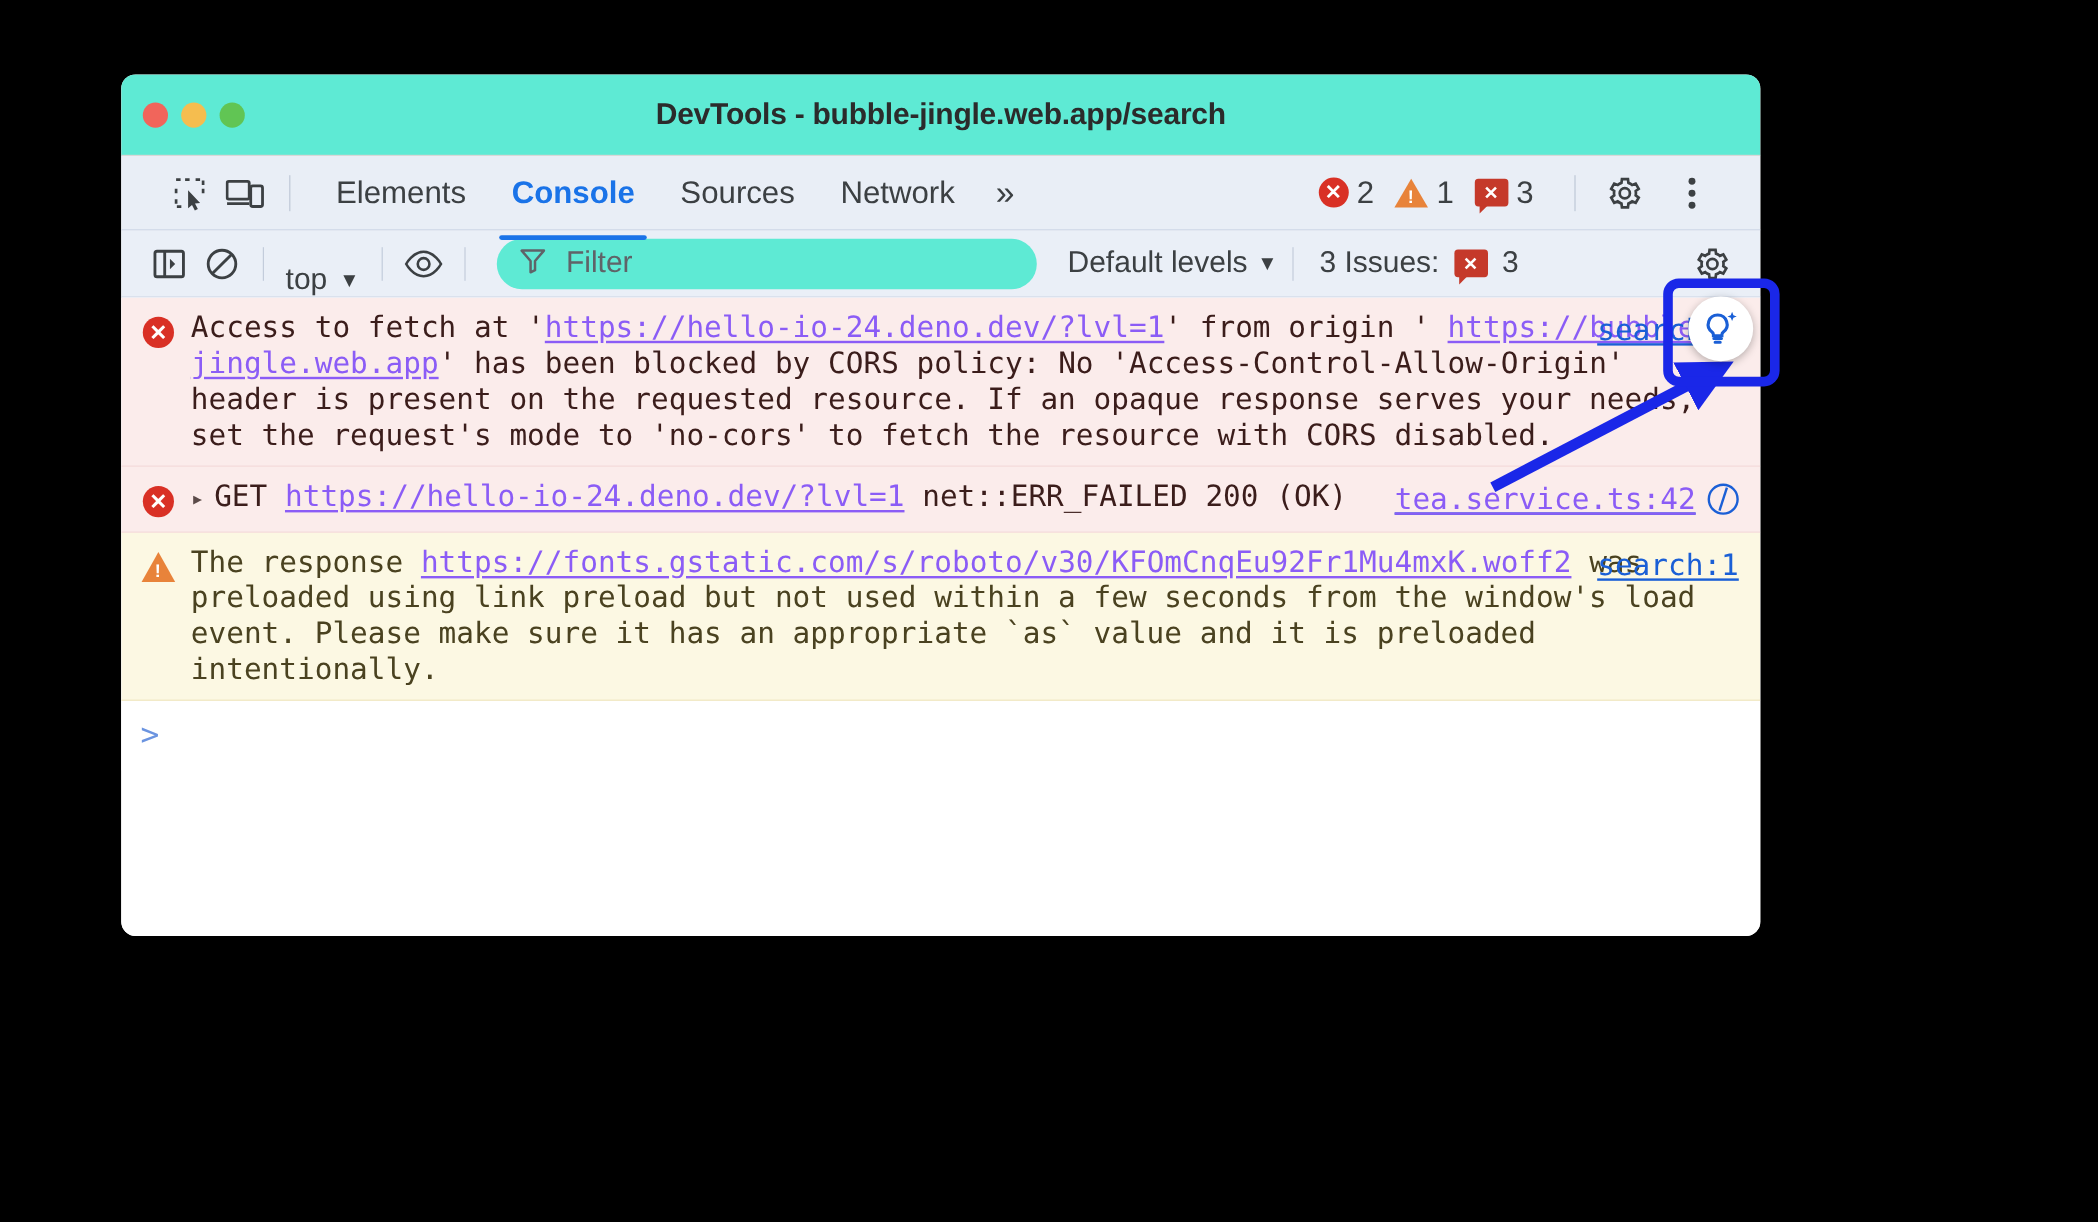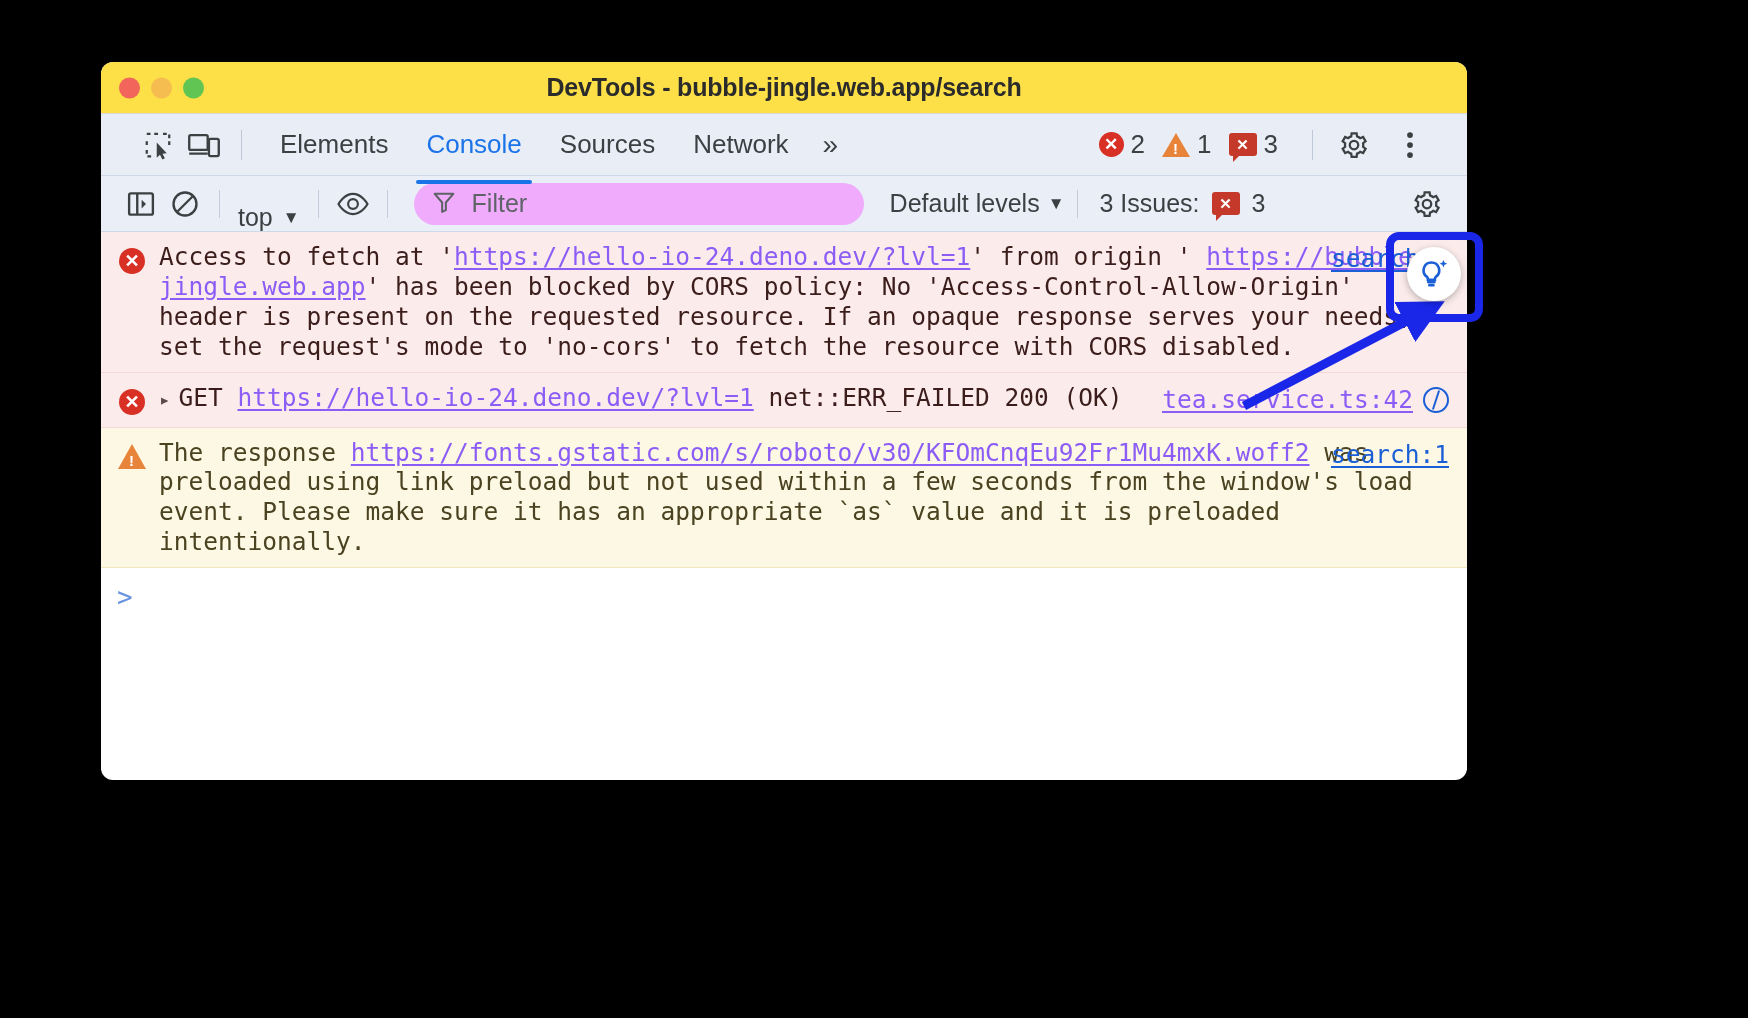--- a/index.html
+++ b/index.html
@@ -23,22 +23,22 @@
     width: 1366px; height: 718px;
     background: #ffffff;
     border-radius: 12px;
     overflow: hidden;
     box-shadow: 0 4px 24px rgba(0,0,0,0.35);
   }
 
   
   .titlebar {
     position: relative;
-    height: 52px;
-    background: #fde047;
+    height: 68px;
+    background: #5eead4;
     border-bottom: 1px solid #d9d8d7;
     display: flex;
     align-items: center;
   }
   .traffic {
     position: absolute;
     left: 18px; top: 50%;
     transform: translateY(-50%);
     display: flex;
     gap: 11px;
@@ -78,21 +78,21 @@
     margin: 0 14px;
   }
   .tabs { display: flex; align-items: center; gap: 6px; margin-left: 8px; }
   .tab {
     font-size: 26px;
     color: #3c4043;
     padding: 8px 16px;
     position: relative;
     white-space: nowrap;
   }
-  .tab.active { color: #1a73e8; }
+  .tab.active { color: #1a73e8; font-weight: bold; }
   .tab.active::after {
     content: "";
     position: absolute;
     left: 6px; right: 6px; bottom: -16px;
     height: 4px;
     background: #1a73e8;
     border-radius: 2px;
   }
   .chev-more {
     font-size: 28px; color: #3c4043;
@@ -165,21 +165,21 @@
     display: flex; align-items: center; gap: 10px;
     font-size: 25px; color: #3c4043;
     padding: 2px 6px;
     margin-top: 28px;
   }
   .caret { font-size: 17px; }
   .filter-box {
     flex: 1;
     max-width: 450px;
     height: 42px;
-    background: #f0abfc;
+    background: #5eead4;
     border-radius: 21px;
     display: flex; align-items: center;
     padding: 0 18px;
     gap: 14px;
     margin-left: 14px;
   }
   .filter-input {
     border: none; background: transparent; outline: none;
     font-size: 25px; color: #5f6368;
     font-family: "Liberation Sans", sans-serif;

